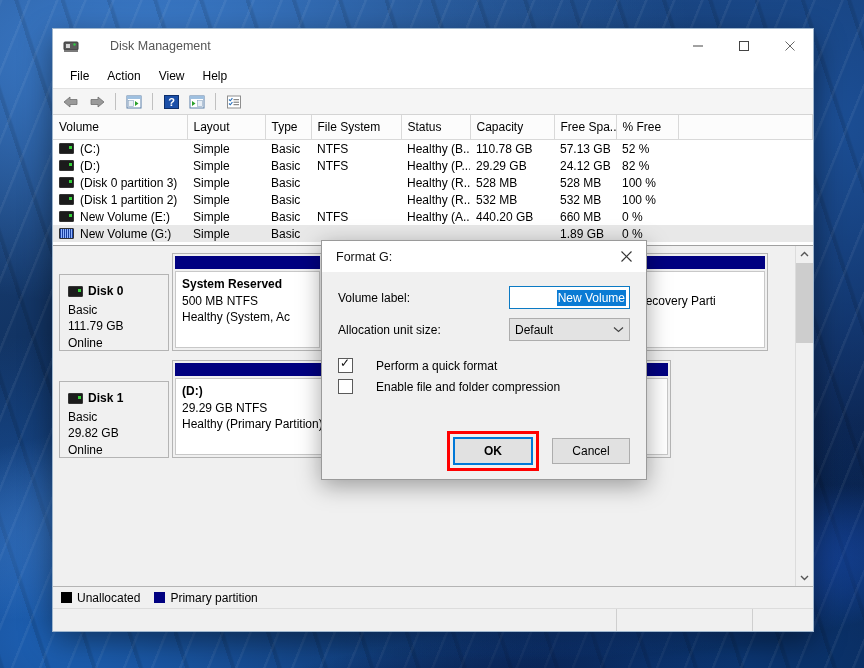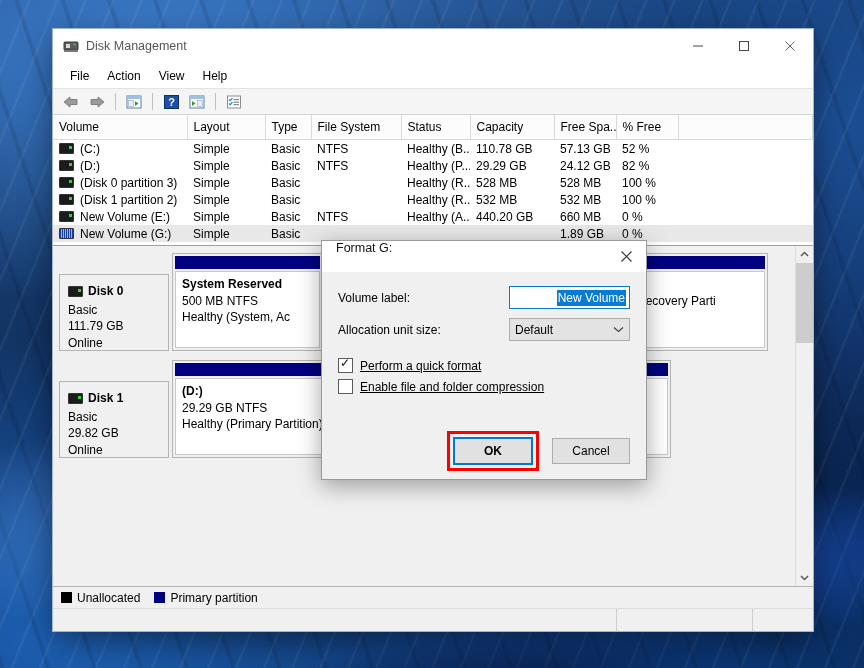--- a/index.html
+++ b/index.html
@@ -51,20 +51,21 @@
     display: flex; flex-direction: column;
     font-size: 12px;
     color: #000;
   }
 
   
   .titlebar {
     height: 34px; background: #ffffff;
     display: flex; align-items: center;
     flex: none;
+    gap: 24px;
   }
   .title-icon {
     width: 16px; height: 16px; margin-left: 10px; margin-right: 7px;
     position: relative; flex: none;
   }
   .title-text {
     font-size: 12.5px; color: #555; flex: 1;
   }
   .winbtns { display: flex; height: 34px; }
   .winbtn {
@@ -211,21 +212,21 @@
     width: 324px; height: 238px;
     background: #f0f0f0;
     border: 1px solid #9a9a9a;
     box-shadow: 0 6px 22px rgba(0,0,0,0.35);
     display: flex; flex-direction: column;
     font-size: 12px;
     z-index: 50;
   }
   .dlg-title {
     height: 31px; background: #fff; flex: none;
-    display: flex; align-items: flex-start;
+    display: flex; align-items: center;
   }
   .dlg-title .t { flex: 1; padding-left: 14px; font-size: 12.5px; color: #111; }
   .dlg-close {
     width: 40px; height: 31px; display:flex; align-items:center; justify-content:center;
     font-size: 14px; color: #333;
   }
   .dlg-body { flex: 1; padding: 14px 16px 0 16px; }
   .frow { display: flex; align-items: center; margin-bottom: 9px; gap: 48px; }
   .frow .lbl { width: 123px; flex: none; font-size: 12px; }
   .txtin {
@@ -234,21 +235,21 @@
   }
   .txtin .selected {
     background: #0a7bd4; color: #fff; font-size: 12px; padding: 1px 1px;
   }
   .ddl {
     flex: 1; height: 21px; border: 1px solid #adadad; background: #e3e3e3;
     display: flex; align-items: center; padding: 0 5px;
     font-size: 12px; justify-content: space-between;
   }
   .ddl .chev { color: #3a3a3a; font-size: 9px; }
-  .crow { display: flex; align-items: center; gap: 7px; margin-top: 2px; margin-bottom: 6px; text-decoration: underline; }
+  .crow { display: flex; align-items: center; gap: 23px; margin-top: 2px; margin-bottom: 6px; }
   .cbox {
     width: 13px; height: 13px; border: 1px solid #5a5a5a; background: #fff;
     flex: none; position: relative;
   }
   .cbox.checked::after {
     content: "✓"; position: absolute; left: 1px; top: -3px;
     font-size: 12px; color: #111; line-height: 15px;
   }
   .dlg-buttons {
     height: 56px; flex: none; display: flex; align-items: center;

